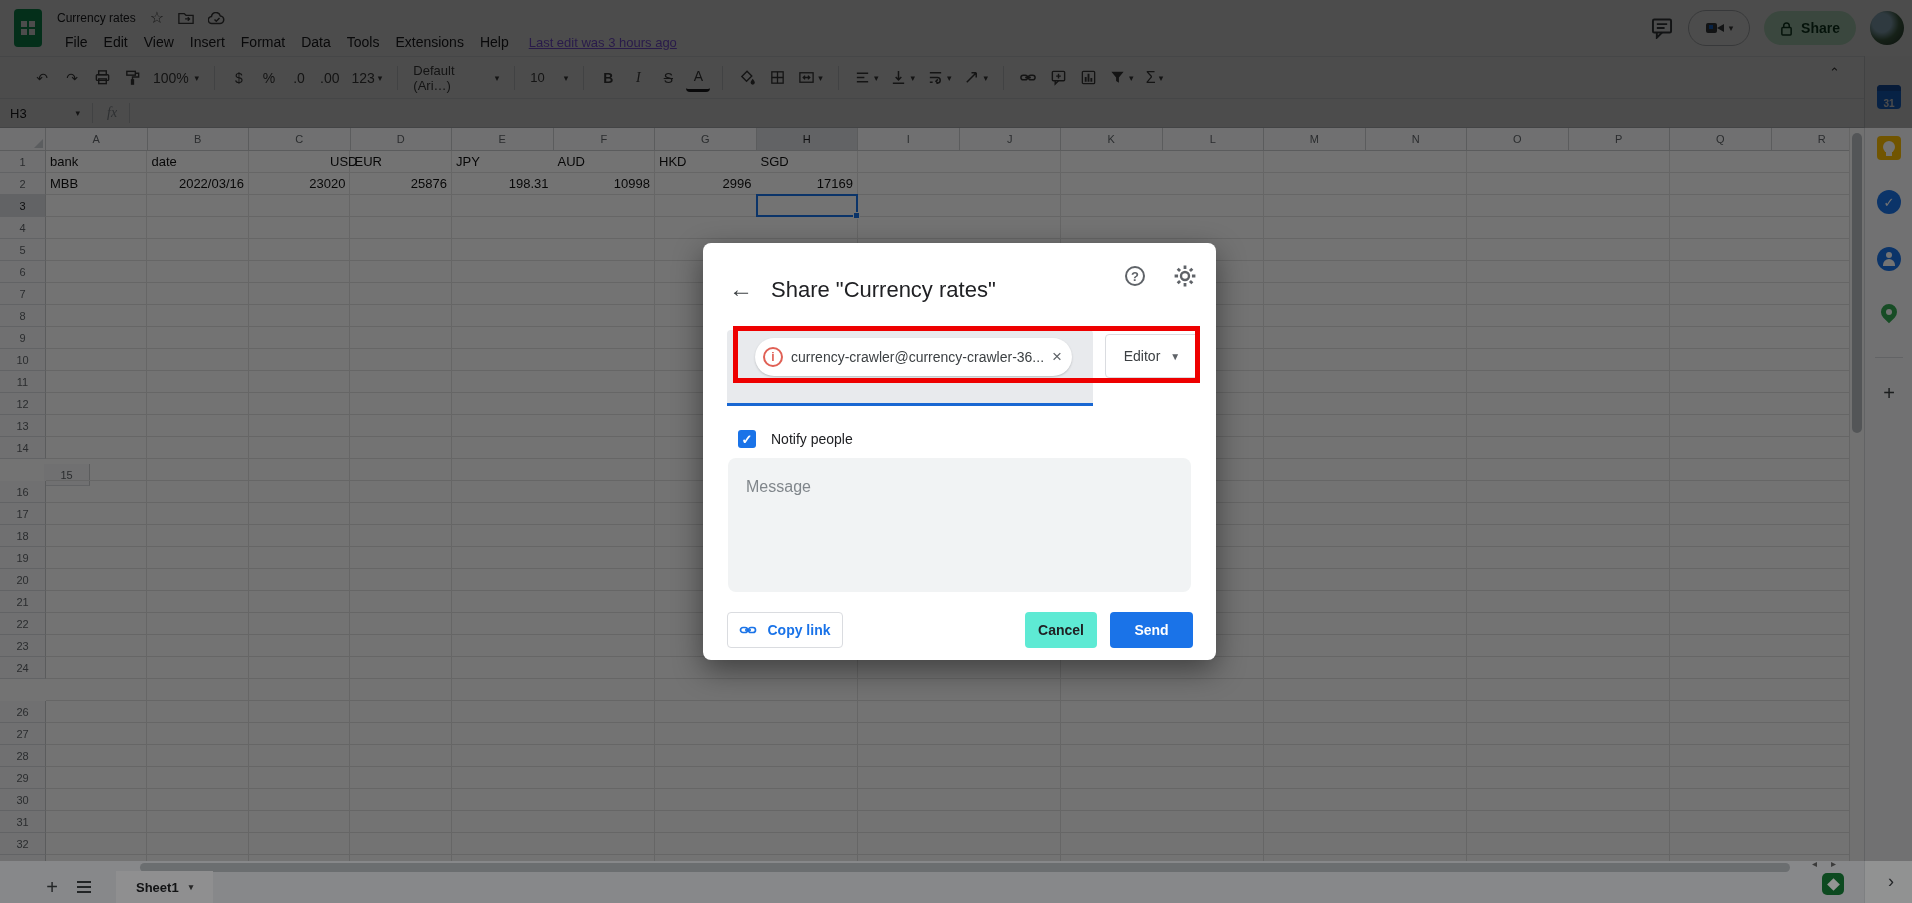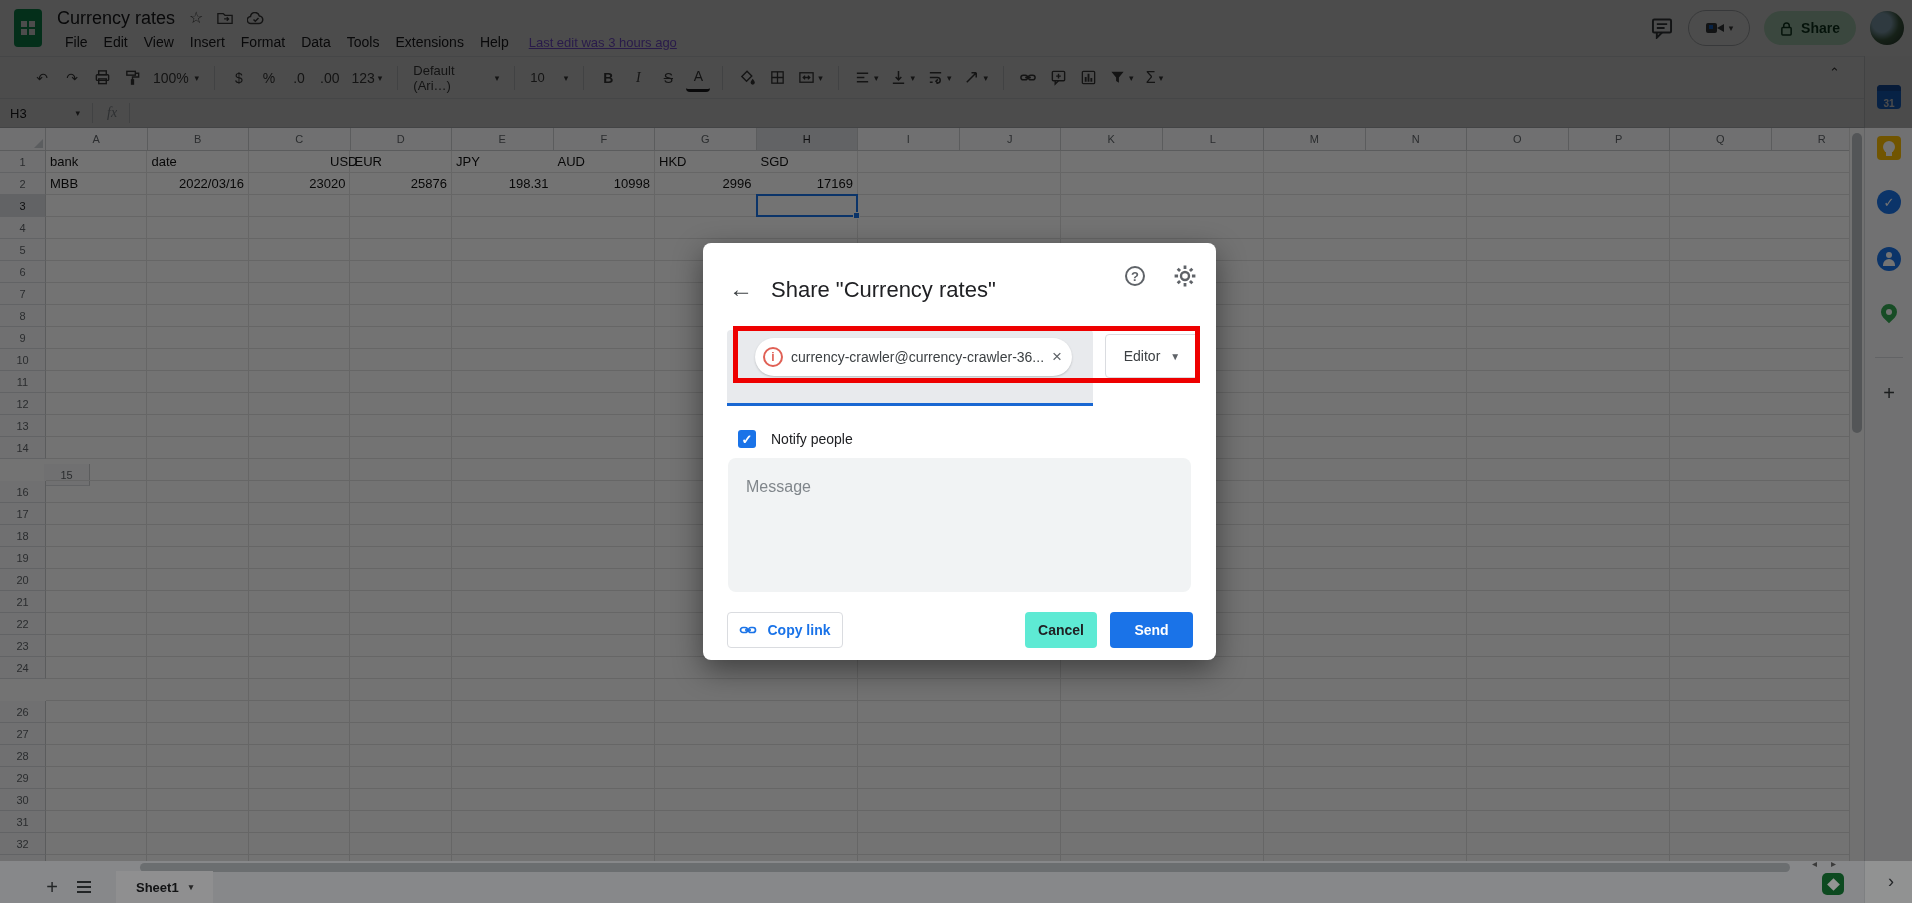--- a/index.html
+++ b/index.html
@@ -6,21 +6,21 @@
   html,body { width:1912px; height:903px; overflow:hidden; }
   body { position:relative; font-family:"Liberation Sans", sans-serif; background:#fff; color:#202124; }
   svg { display:block; }
 
   
   .topbar { position:absolute; left:0; top:0; width:1912px; height:56px; background:#fff; }
   .logo { position:absolute; left:14px; top:9px; width:28px; height:38px; background:#0f9d58; border-radius:4px; }
   .logo .win { position:absolute; left:7px; top:12px; width:14px; height:14px; }
   .logo .win div { position:absolute; background:#fff; }
   .title-row { position:absolute; left:57px; top:6px; height:24px; display:flex; align-items:center; gap:14px; }
-  .doc-title { font-size:18px; color:#202124; }
+  .doc-title { font-size:12px; color:#202124; }
   .tb-mini { color:#444; font-size:16px; line-height:1; }
   .menu-bar { position:absolute; left:57px; top:30px; height:24px; display:flex; align-items:center; gap:2px; font-size:14px; color:#202124; }
   .menu-items { display:flex; gap:0; }
   .menu-item { padding:2px 8px; border-radius:4px; cursor:default; }
   .last-edit { margin-left:10px; font-size:13px; color:#8b5cf6; text-decoration:underline; }
   .top-right { position:absolute; right:8px; top:8px; height:40px; display:flex; align-items:center; gap:14px; }
   .meet-pill { width:62px; height:36px; border:1px solid #babdc1; border-radius:18px; display:flex; align-items:center; justify-content:center; gap:4px; }
   .share-pill { height:34px; padding:0 16px; background:#c4eed0; color:#0f3e22; border-radius:17px; display:flex; align-items:center; gap:8px; font-size:14px; font-weight:600; }
   .avatar { width:34px; height:34px; border-radius:50%; background:radial-gradient(circle at 35% 35%, #9fc3d6 0 30%, #4b6e51 55%, #223528 100%); }
 

